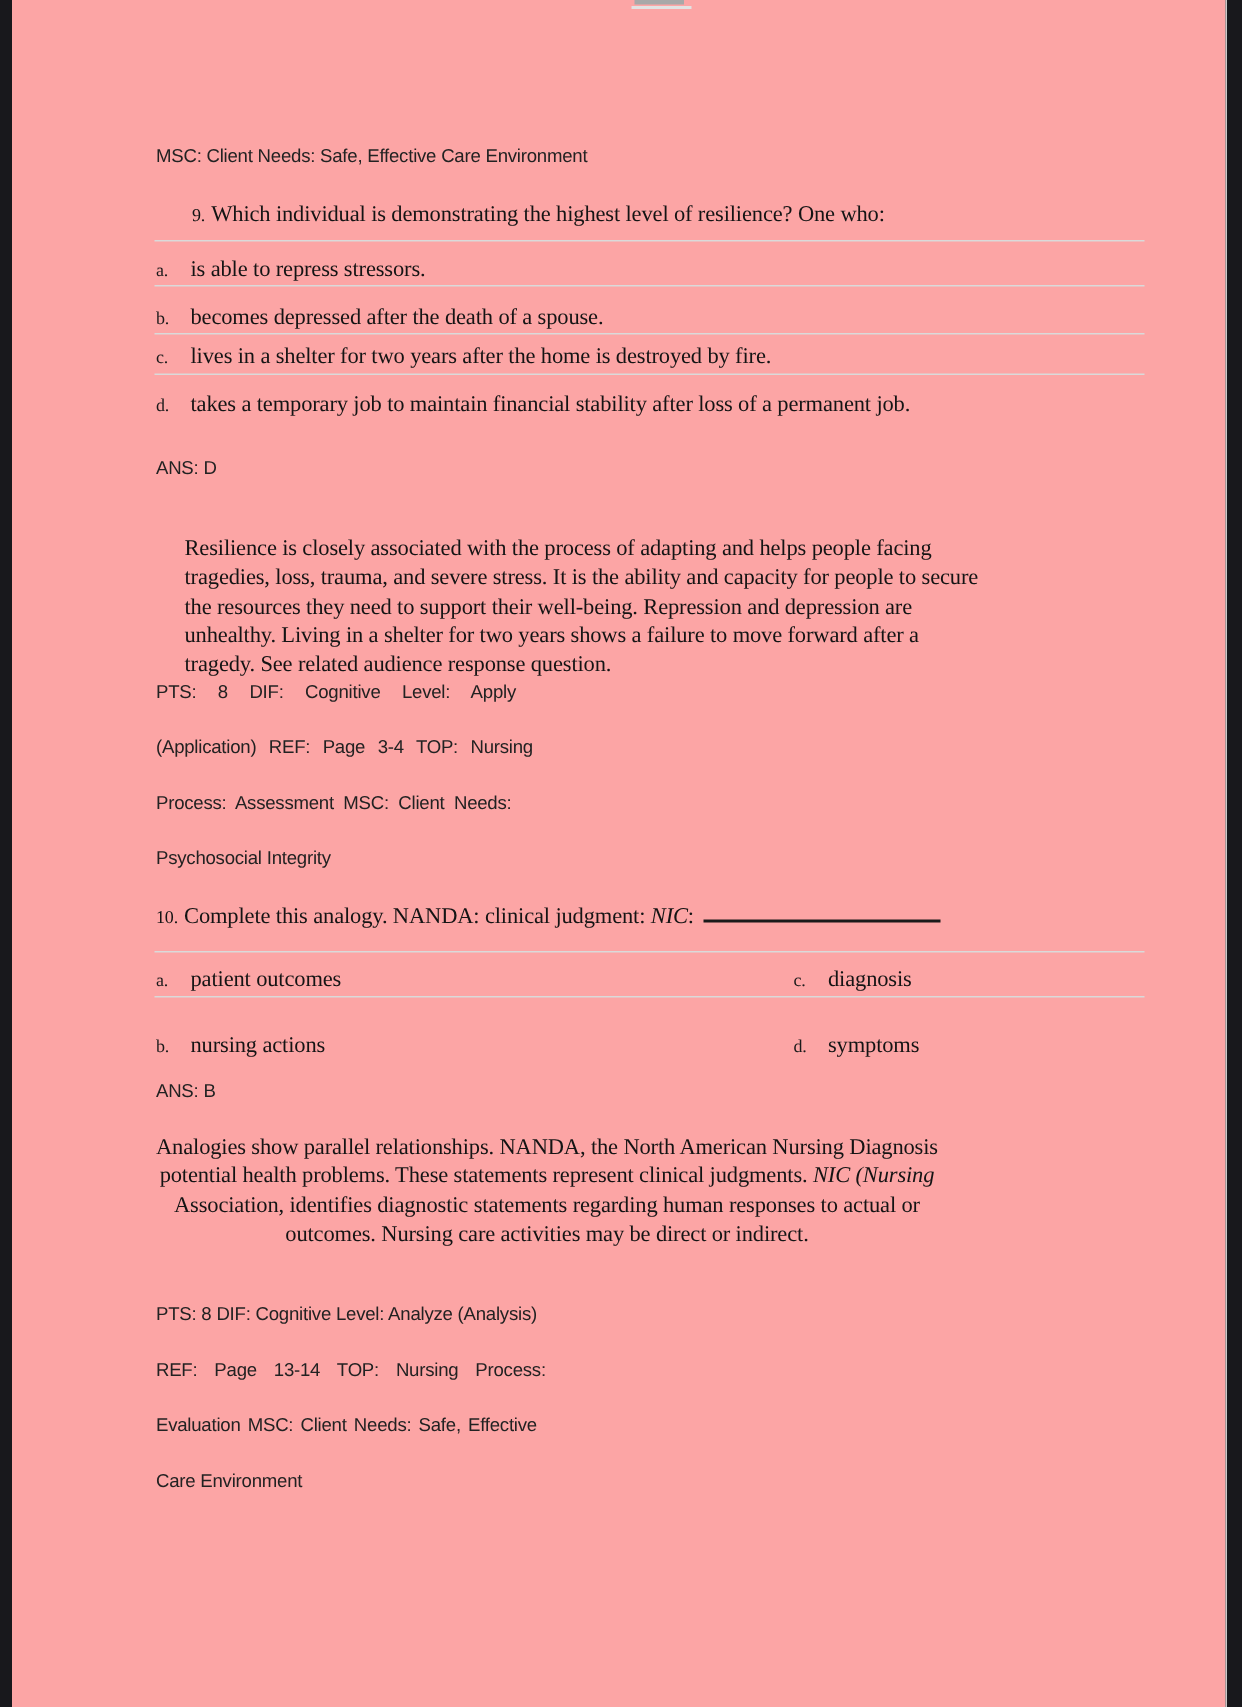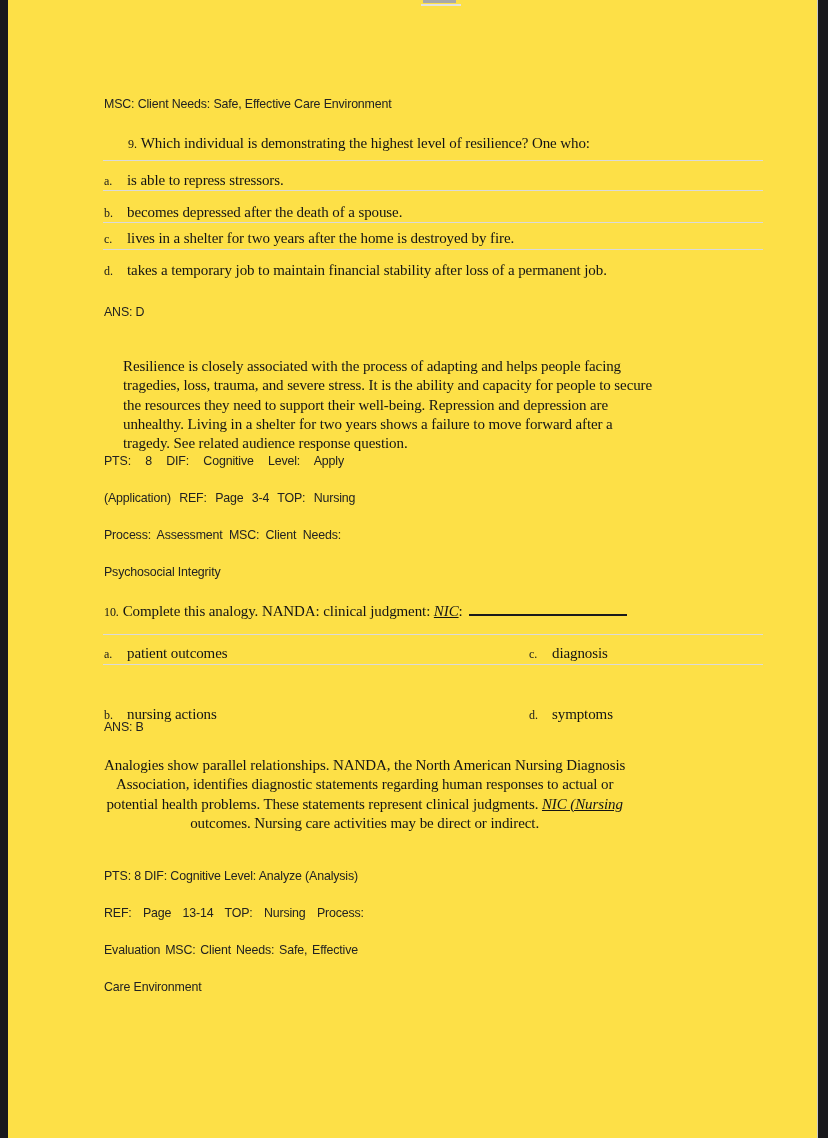--- a/index.html
+++ b/index.html
@@ -4,40 +4,40 @@
 <style>
   html,body{margin:0;padding:0;}
   body{
     width:828px;height:1138px;position:relative;overflow:hidden;
     background:#ffffff;
     font-family:"Liberation Serif", serif;
   }
   .frame{position:absolute;top:0;bottom:0;background:#18181c;}
   .frame.left{left:0;width:8px;}
   .frame.right{right:0;width:10px;border-left:1px solid #c9c9c9;}
-  .page{position:absolute;left:8px;right:10px;top:0;bottom:0;background:#fde047;}
+  .page{position:absolute;left:8px;right:10px;top:0;bottom:0;background:#fca5a5;}
 
   .abs{position:absolute;}
   .sans{
     font-family:"Liberation Sans", sans-serif;
     font-size:12.4px;color:#222222;letter-spacing:-0.15px;
     white-space:nowrap;line-height:15px;
   }
   .serif{
     font-family:"Liberation Serif", serif;
     font-size:15px;color:#141414;letter-spacing:-0.1px;
     white-space:nowrap;line-height:19px;
   }
   .qnum{font-size:12px;margin-right:4px;}
   .optletter{
     display:inline-block;width:23px;font-size:12px;color:#1a1a1a;
   }
   .rline{height:1px;background:#dadada;left:95px;width:660px;}
   .para div{white-space:nowrap;line-height:19.3px;}
-  .ital{font-style:italic;text-decoration:underline;}
+  .ital{font-style:italic;}
   .blankline{
     display:inline-block;width:158px;height:2px;background:#1a1a1a;
     vertical-align:baseline;margin-left:3px;
   }
   .col2{position:absolute;left:425px;top:0;}
   .ws11{word-spacing:11px;}
   .ws8{word-spacing:8px;}
   .ws5{word-spacing:5px;}
   .ws3{word-spacing:3px;}
   .ws15{word-spacing:1.5px;}
@@ -102,31 +102,31 @@
 
   <div class="abs rline" style="top:634px;"></div>
 
   <div class="abs serif" style="left:96px;top:644px;right:0;">
     <span class="optletter">a.</span><span>patient outcomes</span>
     <span class="col2"><span class="optletter">c.</span><span>diagnosis</span></span>
   </div>
 
   <div class="abs rline" style="top:664px;"></div>
 
-  <div class="abs serif" style="left:96px;top:705px;right:0;">
+  <div class="abs serif" style="left:96px;top:688px;right:0;">
     <span class="optletter">b.</span><span>nursing actions</span>
     <span class="col2"><span class="optletter">d.</span><span>symptoms</span></span>
   </div>
 
   <div class="abs sans" style="left:96px;top:720px;">ANS: B</div>
 
   <div class="abs serif para" style="left:96px;top:756px;text-align:center;">
     <div>Analogies show parallel relationships. NANDA, the North American Nursing Diagnosis</div>
+    <div><span>potential health problems. These statements represent clinical judgments. </span><span class="ital">NIC (Nursing</span></div>
     <div>Association, identifies diagnostic statements regarding human responses to actual or</div>
-    <div><span>potential health problems. These statements represent clinical judgments. </span><span class="ital">NIC (Nursing</span></div>
     <div>outcomes. Nursing care activities may be direct or indirect.</div>
   </div>
 
   <div class="abs sans" style="left:96px;top:869px;">PTS: 8 DIF: Cognitive Level: Analyze (Analysis)</div>
   <div class="abs sans ws8" style="left:96px;top:906px;">REF: Page 13-14 TOP: Nursing Process:</div>
   <div class="abs sans ws15" style="left:96px;top:943px;">Evaluation MSC: Client Needs: Safe, Effective</div>
   <div class="abs sans" style="left:96px;top:980px;">Care Environment</div>
 </div>
 
 <div class="frame left"></div>

